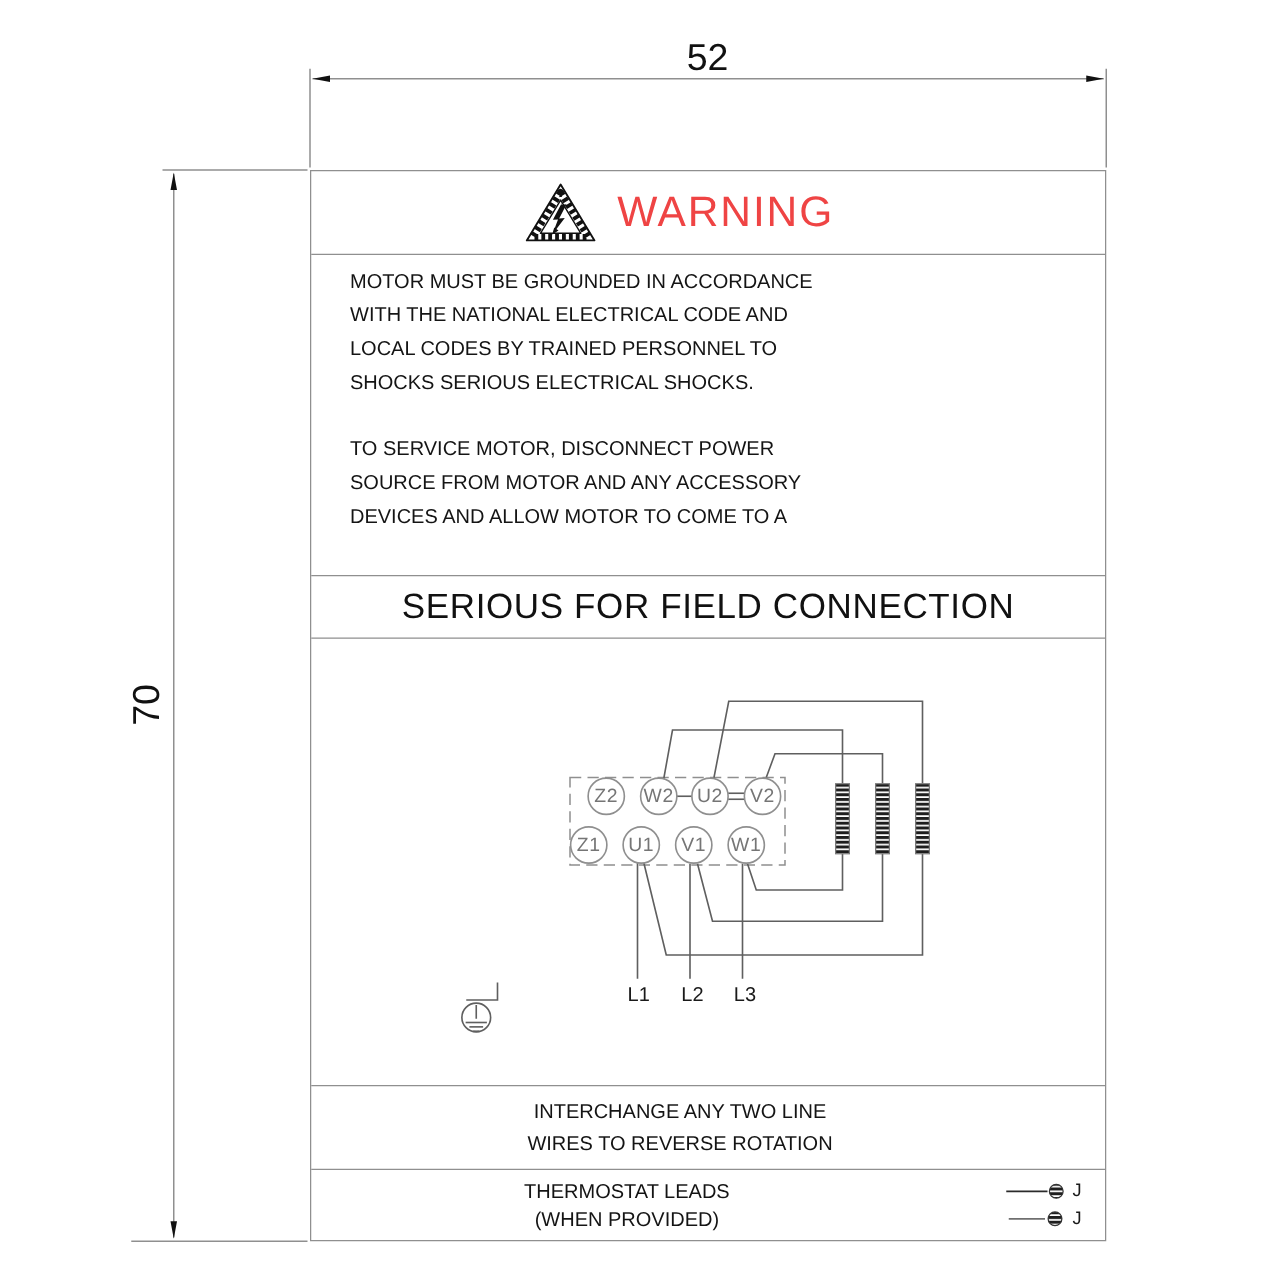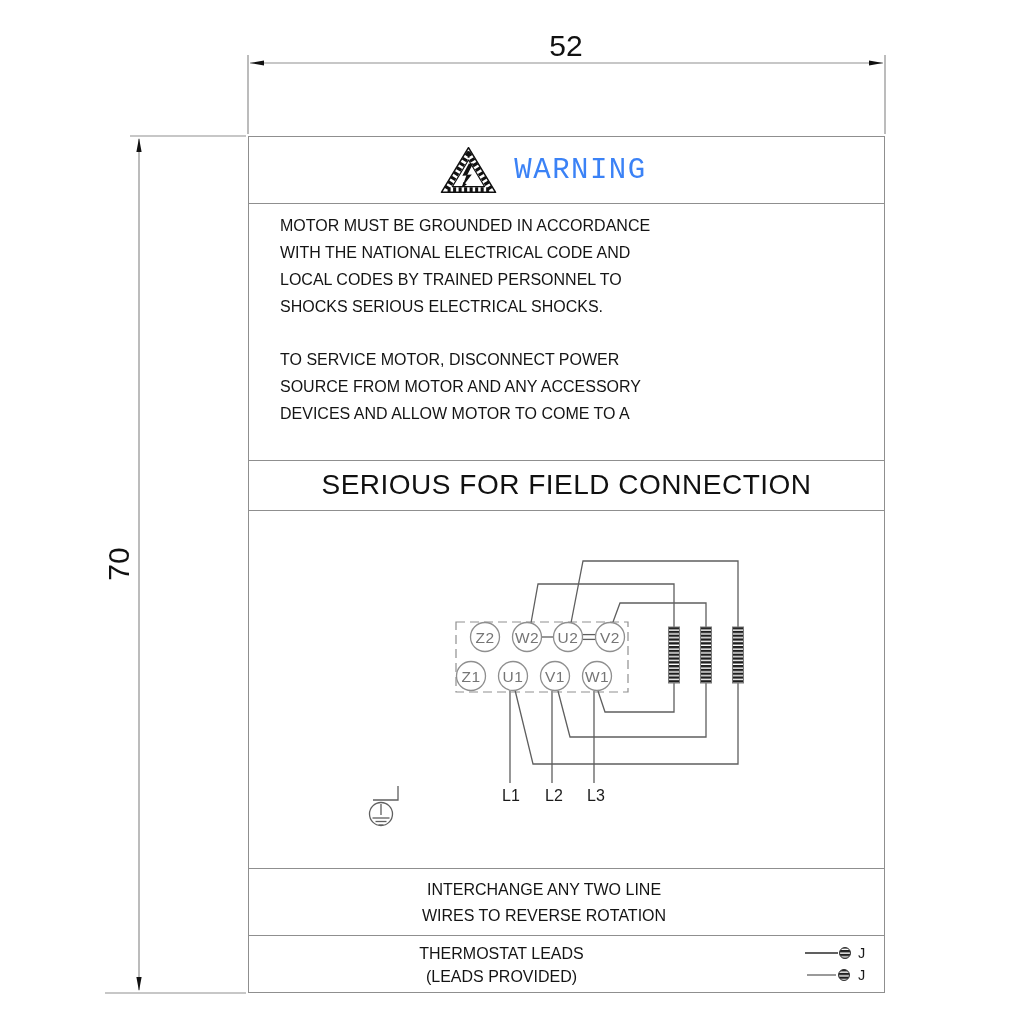--- a/index.html
+++ b/index.html
@@ -8,21 +8,21 @@
     font-family:"Liberation Sans",sans-serif;color:#111;
   }
   
   .label-box{
     position:absolute;left:248px;top:136px;width:637px;height:857px;
     border:1px solid #8f8f8f;box-sizing:border-box;background:#fff;z-index:1;
   }
   .sec{position:relative;width:100%;box-sizing:border-box;border-bottom:1px solid #8f8f8f;}
   .sec:last-child{border-bottom:none;}
   .sec-header{height:67px;display:flex;align-items:center;justify-content:center;gap:17px;padding-right:46px;}
-  .warning-title{font-size:29px;letter-spacing:1.5px;color:#3b82f6;font-family:Liberation Mono, monospace;}
+  .warning-title{font-size:34px;letter-spacing:1.5px;color:#ef4444;}
   .sec-text{height:257px;padding:8px 0 0 31px;font-size:16px;line-height:27px;color:#141414;}
   .sec-text .para{margin:0;}
   .sec-text .para + .para{margin-top:26px;}
   .sec-suitable{height:50px;text-align:center;font-size:28px;line-height:48px;letter-spacing:0.5px;color:#111;}
   .sec-diagram{height:358px;}
   .sec-interchange{height:67px;text-align:center;font-size:16px;line-height:26px;padding:8px 45px 0 0;color:#141414;}
   .sec-thermostat{height:56px;text-align:center;font-size:16px;line-height:23px;padding:6px 130px 0 0;border-bottom:none;color:#141414;}
   
   svg.overlay{position:absolute;left:0;top:0;z-index:2;pointer-events:none;}
   .hv-icon{width:57px;height:48px;flex:0 0 auto;}
@@ -63,21 +63,21 @@
 
     <div class="sec sec-diagram"></div>
 
     <div class="sec sec-interchange">
       <div>INTERCHANGE ANY TWO LINE</div>
       <div>WIRES TO REVERSE ROTATION</div>
     </div>
 
     <div class="sec sec-thermostat">
       <div>THERMOSTAT LEADS</div>
-      <div>(LEADS PROVIDED)</div>
+      <div>(WHEN PROVIDED)</div>
     </div>
 
   </div>
 
   <svg class="overlay" width="1024" height="1024" viewBox="0 0 1024 1024">
     <defs>
       <pattern id="coilStripes" patternUnits="userSpaceOnUse" width="4" height="3.8">
         <rect width="4" height="3.8" fill="#ffffff"></rect>
         <rect width="4" height="2.4" fill="#1e1e1e"></rect>
       </pattern>

